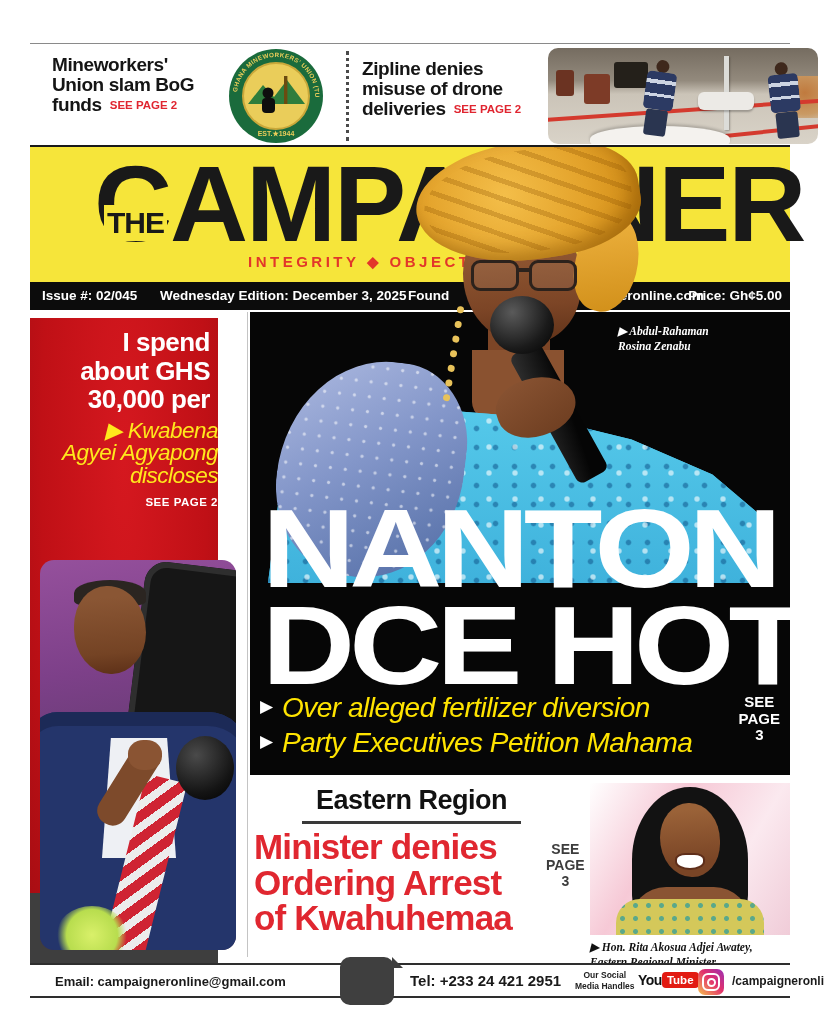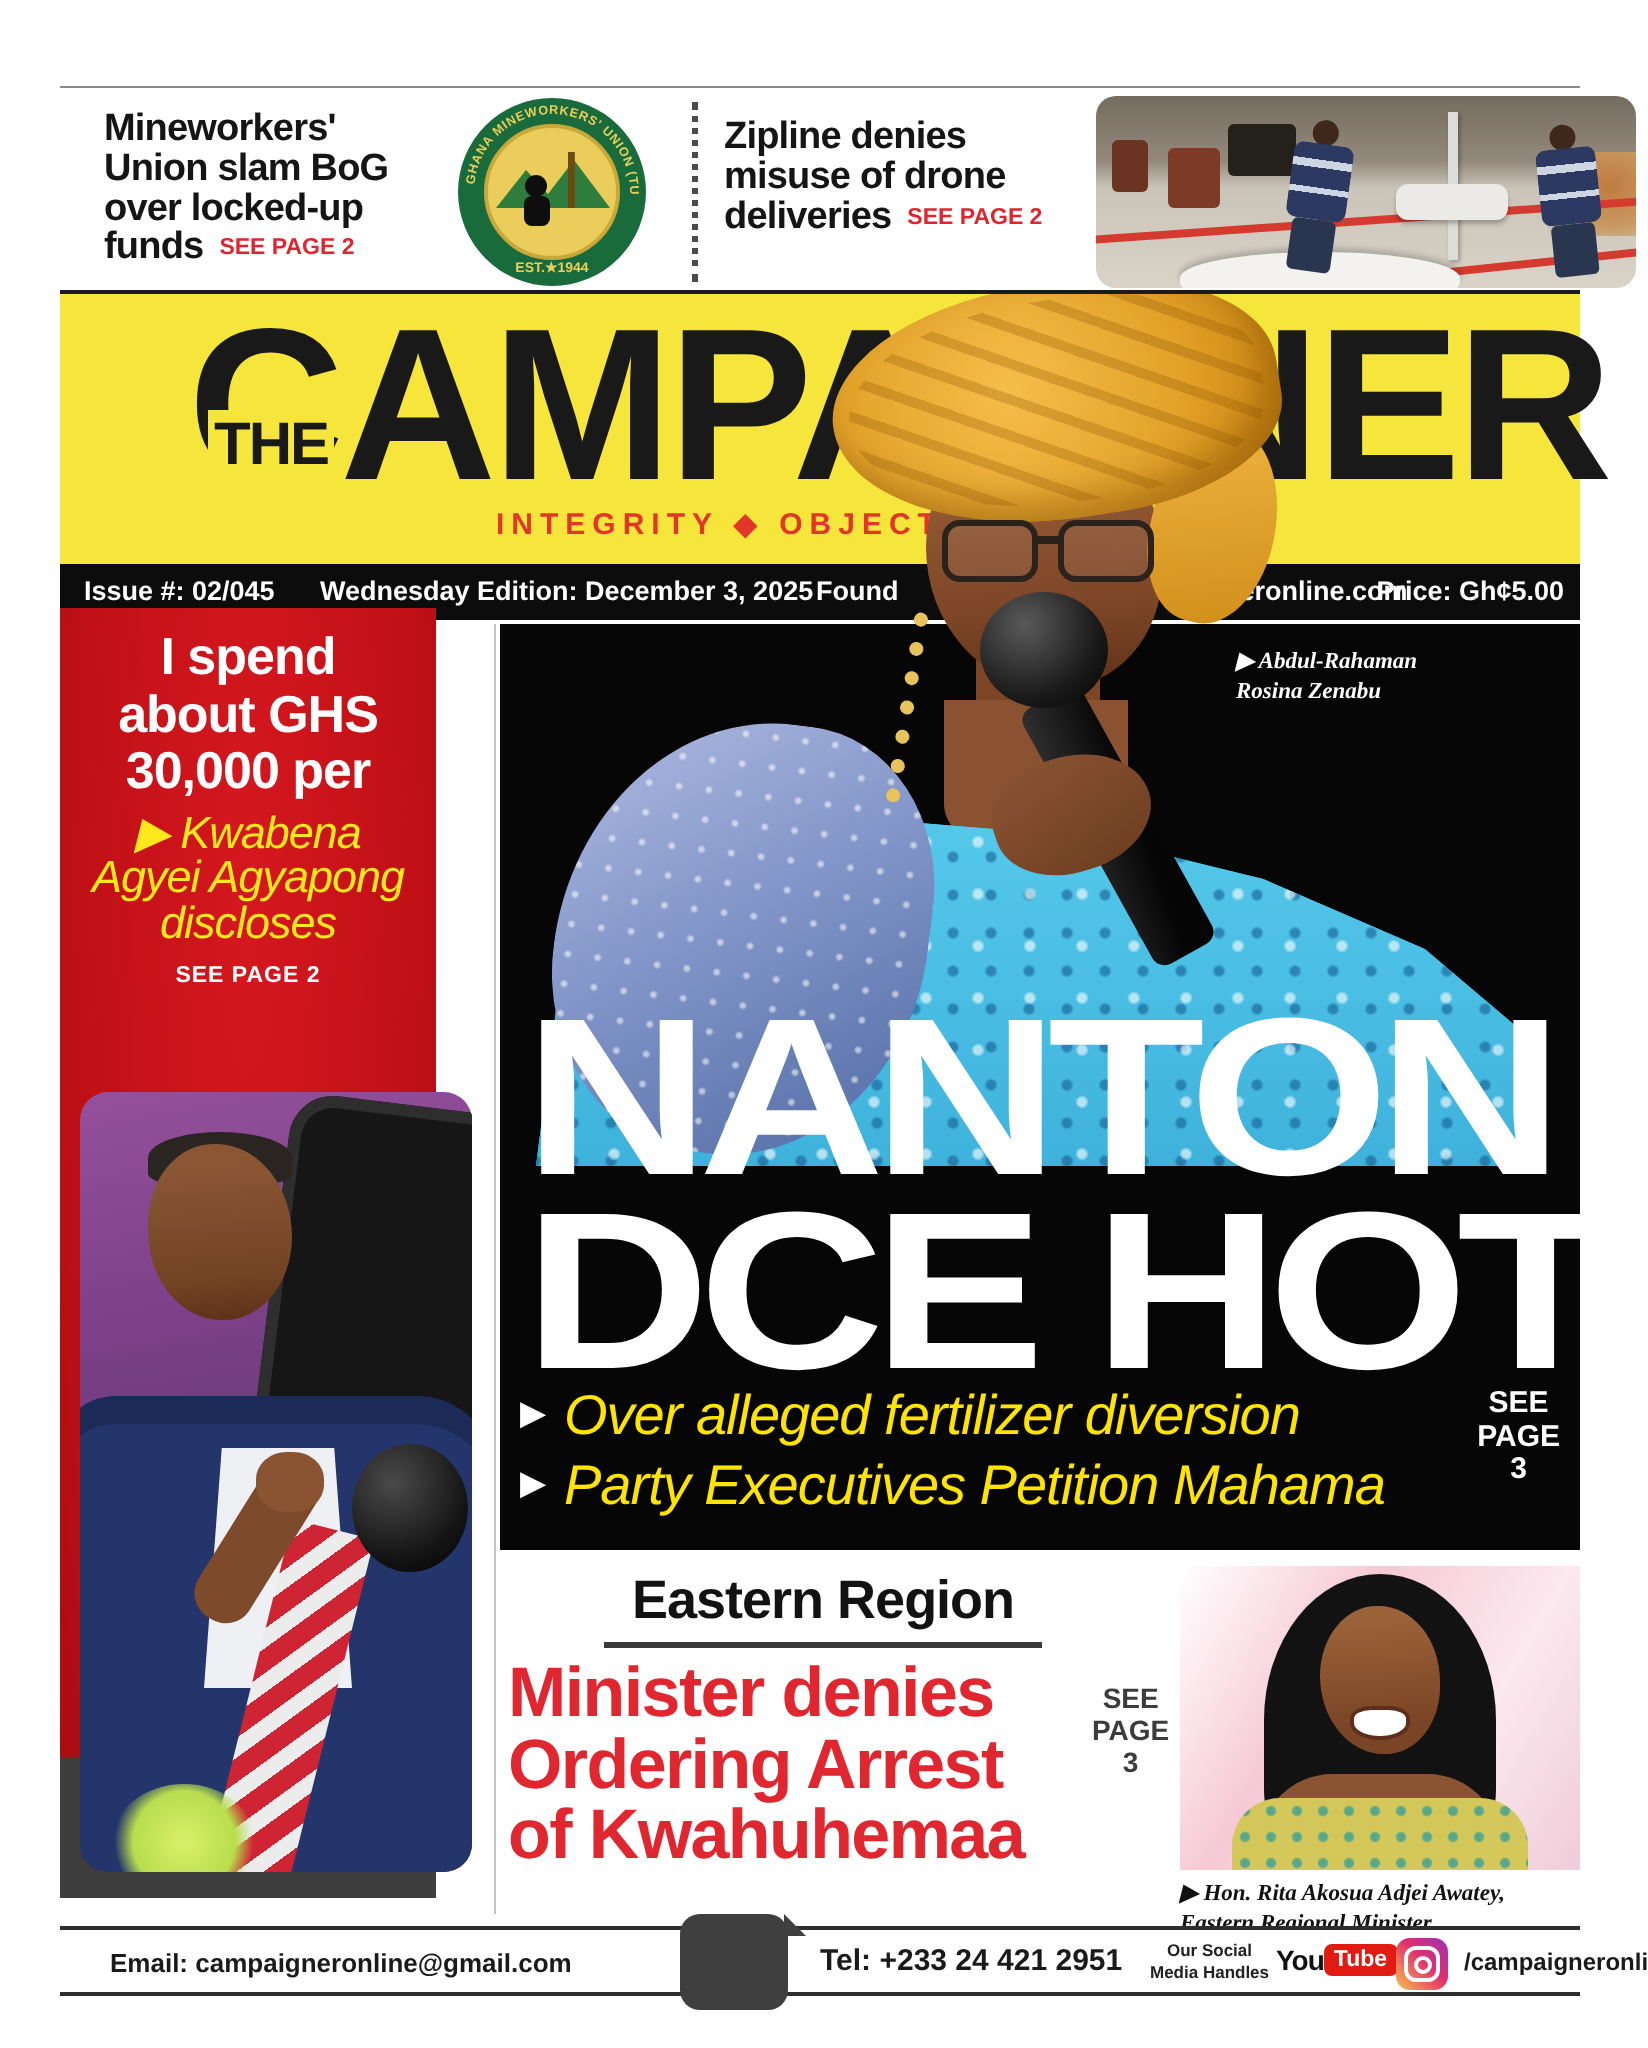--- a/index.html
+++ b/index.html
@@ -45,22 +45,22 @@
   
   #info-bar{position:absolute;left:30px;top:282px;width:760px;height:28px;background:#0c0c0c;color:#fff;z-index:2;
     font-size:13.5px;font-weight:700}
   #info-bar span{position:absolute;top:6px;white-space:nowrap}
   .ib-issue{left:12px}.ib-edition{left:130px}.ib-found{left:378px}.ib-site{left:562px}.ib-price{right:8px}
 
   
   #col-divider{position:absolute;left:247px;top:312px;width:1px;height:645px;background:#c4c4c4;z-index:0}
 
   
-  #left-col{position:absolute;left:30px;top:304px;width:188px;height:645px;z-index:4;
-    background:radial-gradient(ellipse at 50% 22%,#d5181f 0%,#c01016 62%,#a40d12 100%);text-align:center}
+  #left-col{position:absolute;left:30px;top:318px;width:188px;height:645px;z-index:4;
+    background:radial-gradient(ellipse at 50% 22%,#d5181f 0%,#c01016 62%,#a40d12 100%);text-align:right}
   .lc-head{padding:10px 8px 0;font-size:26px;line-height:1.1;font-weight:900;color:#fff;letter-spacing:-.5px}
   .lc-sub{margin-top:6px;font-size:22.5px;line-height:1.0;font-weight:400;font-style:italic;color:#FFE81C;letter-spacing:-.5px}
   .lc-see{margin-top:9px;font-size:11.5px;font-weight:900;color:#fff;letter-spacing:.5px}
   .lc-dark{position:absolute;left:0;bottom:0;width:100%;height:70px;background:#3E3E3E}
   .lc-photo{position:absolute;left:10px;top:242px;width:196px;height:390px;border-radius:14px;overflow:hidden;
     background:linear-gradient(170deg,#95509c 0%,#7d4089 28%,#5e3a6b 58%,#402b4d 100%)}
   .man-chair{position:absolute;right:-18px;top:6px;width:120px;height:210px;background:#161616;border-radius:22px;transform:rotate(7deg);box-shadow:inset 0 0 0 6px #2e2e2e}
   .man-head{position:absolute;left:34px;top:26px;width:72px;height:88px;border-radius:46% 54% 48% 52%;
     background:linear-gradient(175deg,#8a5634 15%,#744324 75%,#5c2f17)}
   .man-hair{position:absolute;left:34px;top:20px;width:72px;height:26px;border-radius:50% 50% 20% 20%;background:#2b2521}
@@ -163,21 +163,20 @@
 </style>
 </head>
 <body>
 
 <div id="page">
 
   <div id="top-strip">
     <div class="ts-story1">
       <div>Mineworkers'</div>
       <div>Union slam BoG</div>
-      <div>over locked-up</div>
       <div><span>funds</span><span class="see-red">SEE PAGE 2</span></div>
     </div>
 
     <svg class="ts-logo" viewBox="0 0 100 100">
       <circle cx="50" cy="50" r="49" fill="#fff"></circle>
       <circle cx="50" cy="50" r="47" fill="#1A6B3C"></circle>
       <circle cx="50" cy="50" r="33" fill="#EACD5A" stroke="#C9A83A" stroke-width="2"></circle>
       <path d="M22 58 L37 39 L48 51 L61 34 L79 58 Z" fill="#2E7D3C"></path>
       <rect x="58" y="30" width="3.4" height="28" fill="#6b4b10"></rect>
       <circle cx="42" cy="47" r="5.5" fill="#0e0e0e"></circle>

